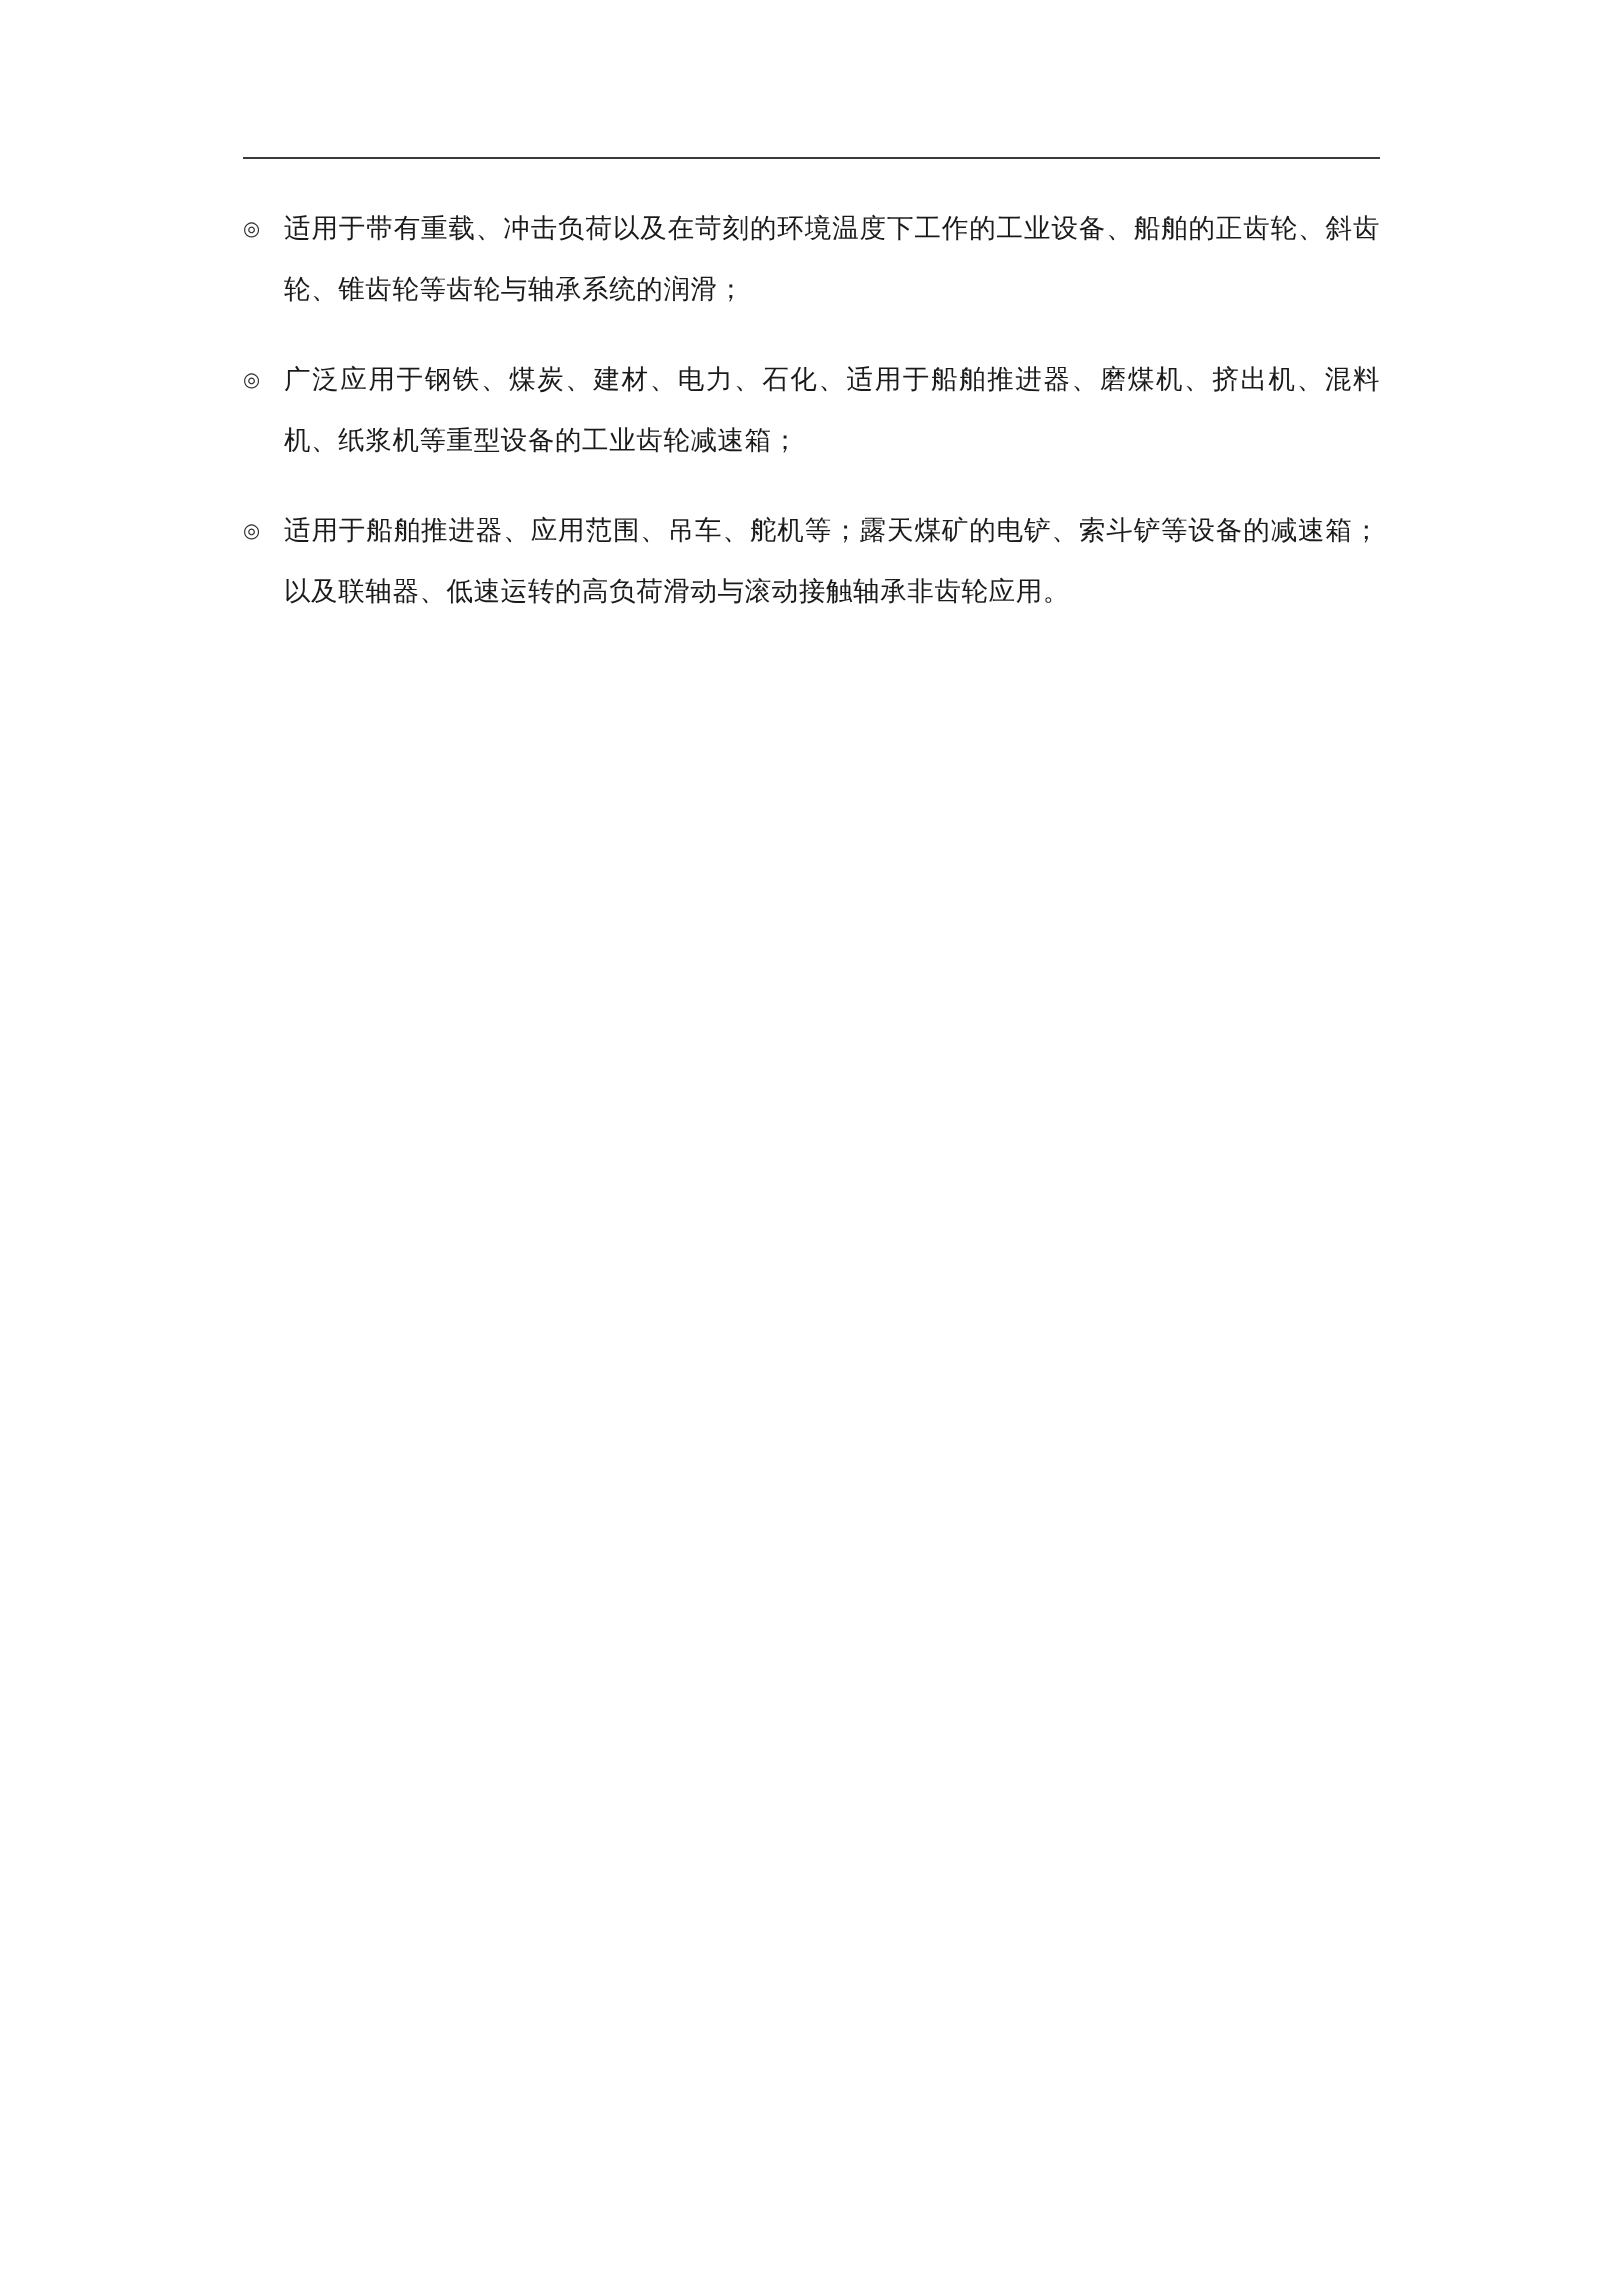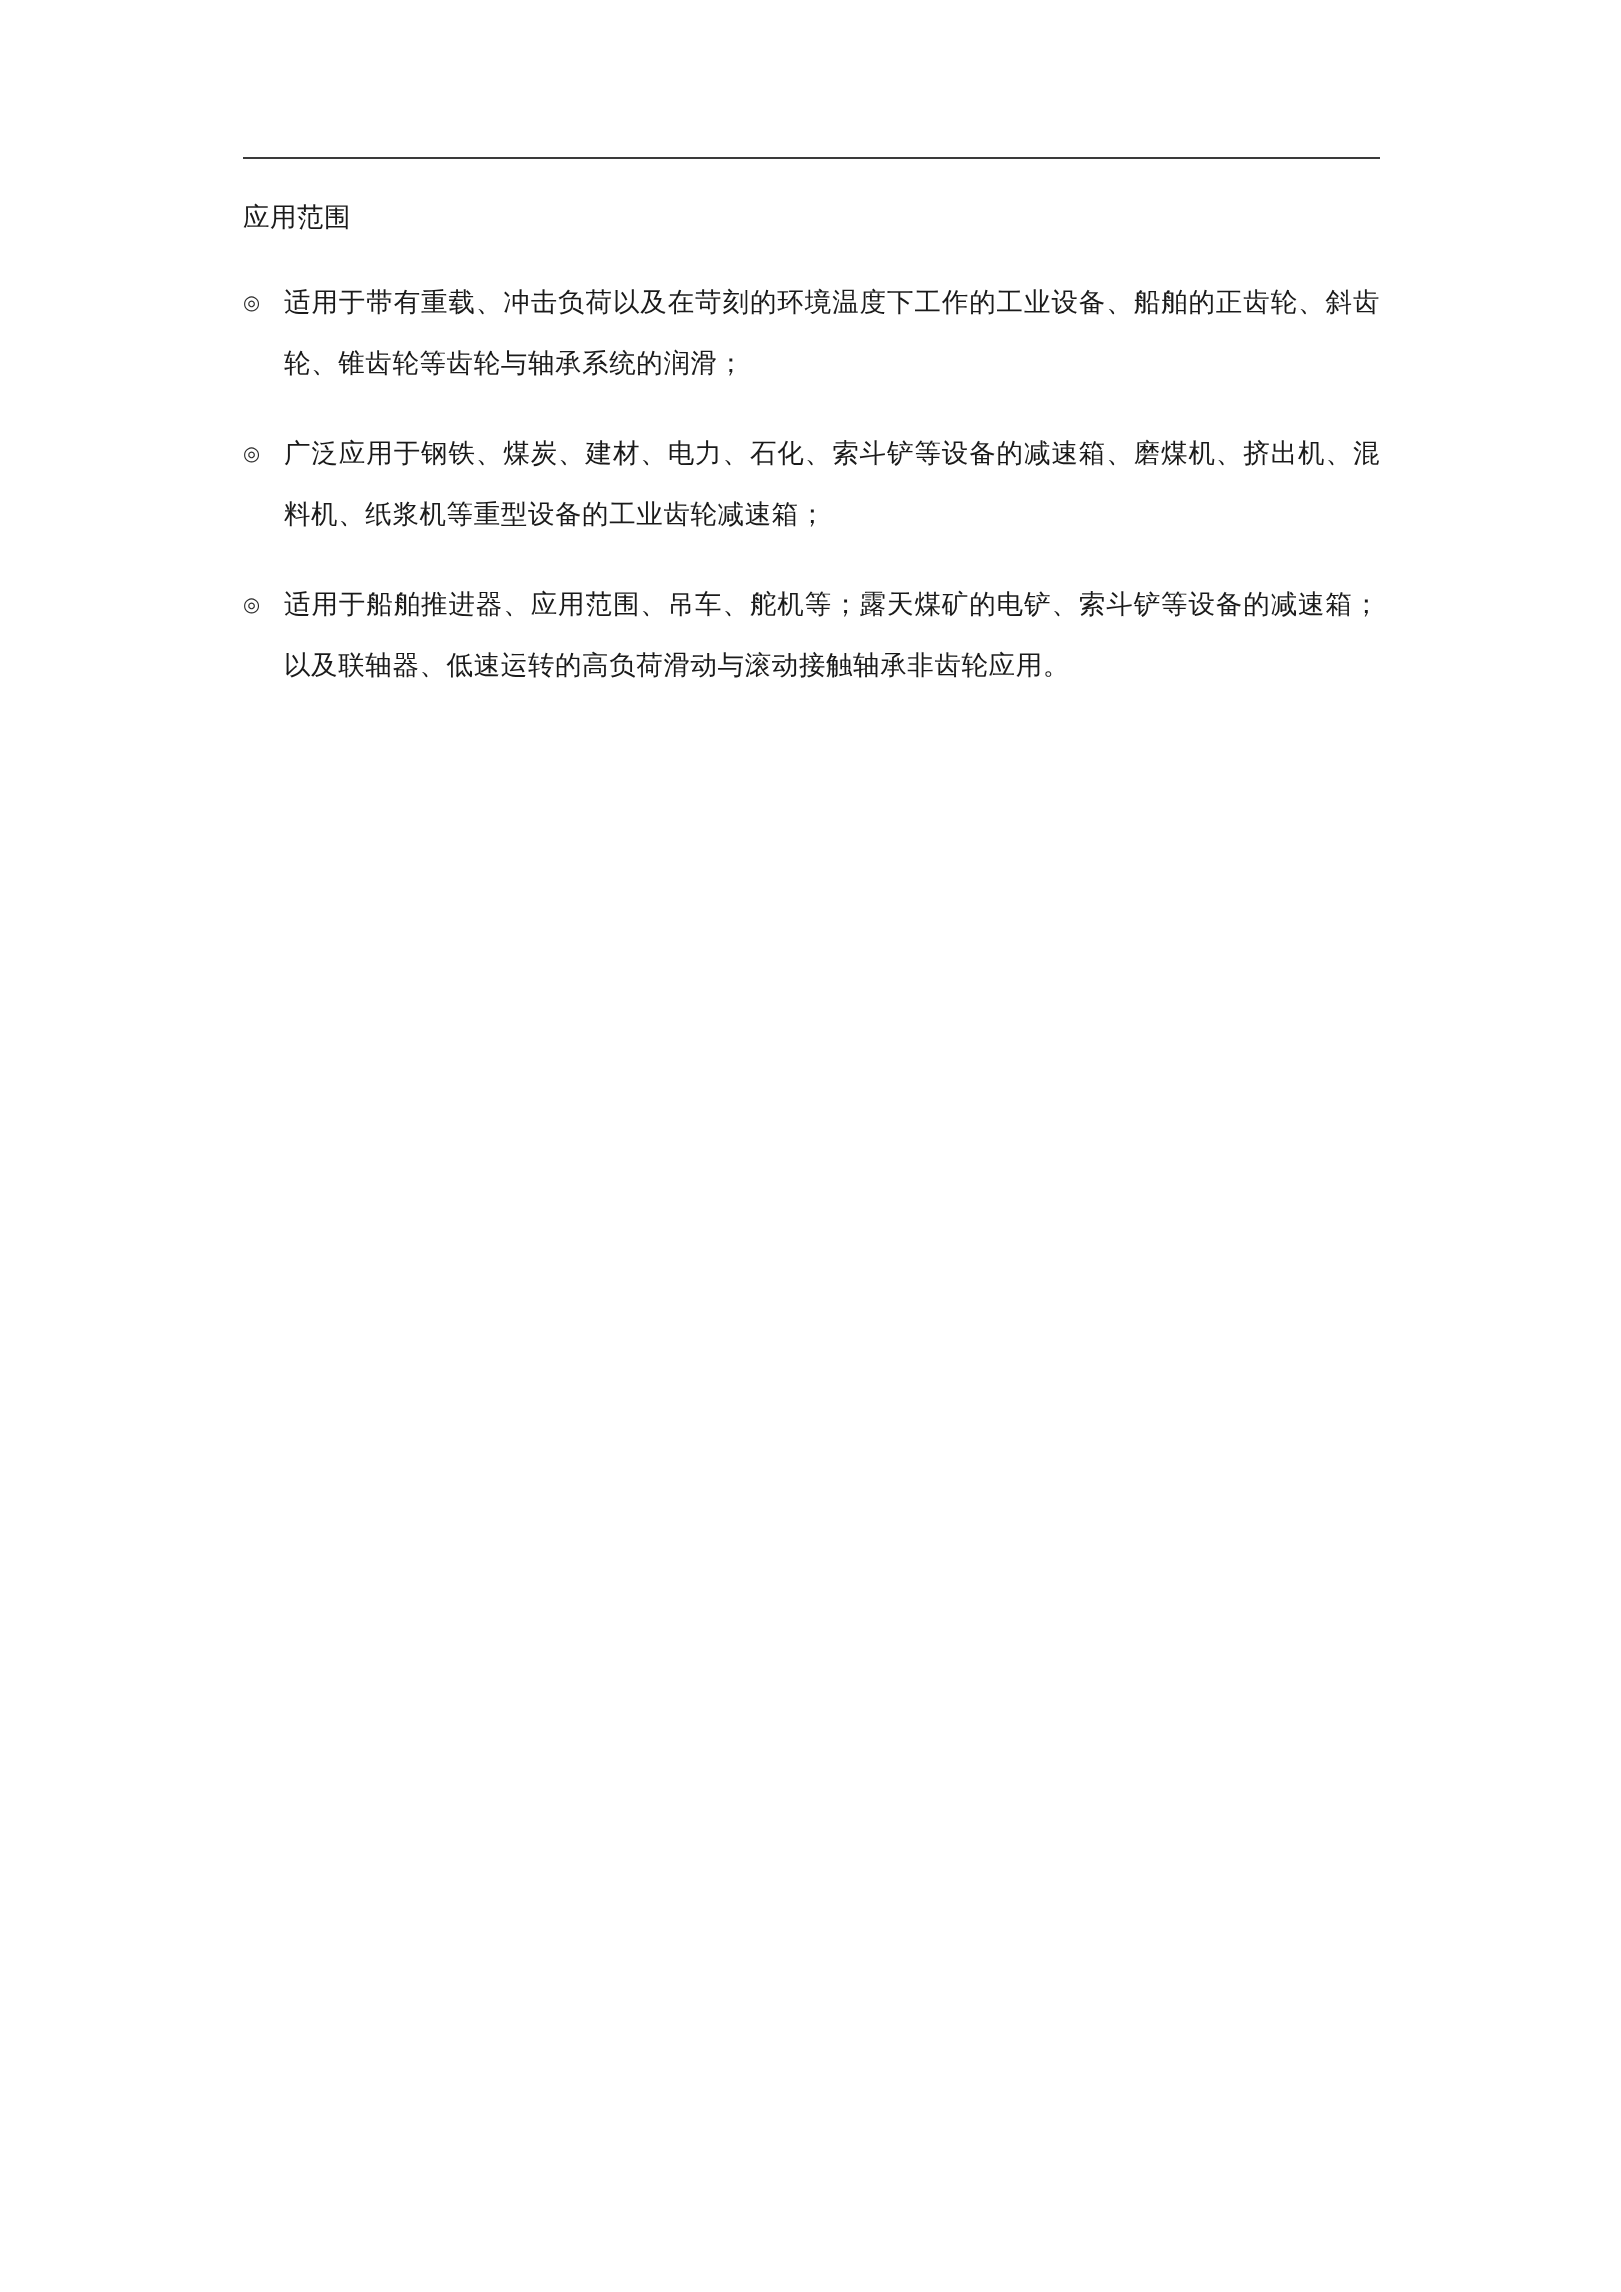--- a/index.html
+++ b/index.html
@@ -75,32 +75,31 @@
   }
 </style>
 </head>
 <body>
 
 <div class="page">
   <div class="content">
 
     <div class="top-rule"></div>
 
-    <div class="section-title">应用范围</div>
 
     <ul class="bullet-list">
 
       <li class="bullet-item">
         <span class="bullet-marker">◎</span>
         <span class="bullet-text">适用于带有重载、冲击负荷以及在苛刻的环境温度下工作的工业设备、船舶的正齿轮、斜齿轮、锥齿轮等齿轮与轴承系统的润滑；</span>
       </li>
 
       <li class="bullet-item">
         <span class="bullet-marker">◎</span>
-        <span class="bullet-text">广泛应用于钢铁、煤炭、建材、电力、石化、索斗铲等设备的减速箱、磨煤机、挤出机、混料机、纸浆机等重型设备的工业齿轮减速箱；</span>
+        <span class="bullet-text">广泛应用于钢铁、煤炭、建材、电力、石化、适用于船舶推进器、磨煤机、挤出机、混料机、纸浆机等重型设备的工业齿轮减速箱；</span>
       </li>
 
       <li class="bullet-item">
         <span class="bullet-marker">◎</span>
         <span class="bullet-text">适用于船舶推进器、应用范围、吊车、舵机等；露天煤矿的电铲、索斗铲等设备的减速箱；以及联轴器、低速运转的高负荷滑动与滚动接触轴承非齿轮应用。</span>
       </li>
 
     </ul>
   </div>
 </div>

